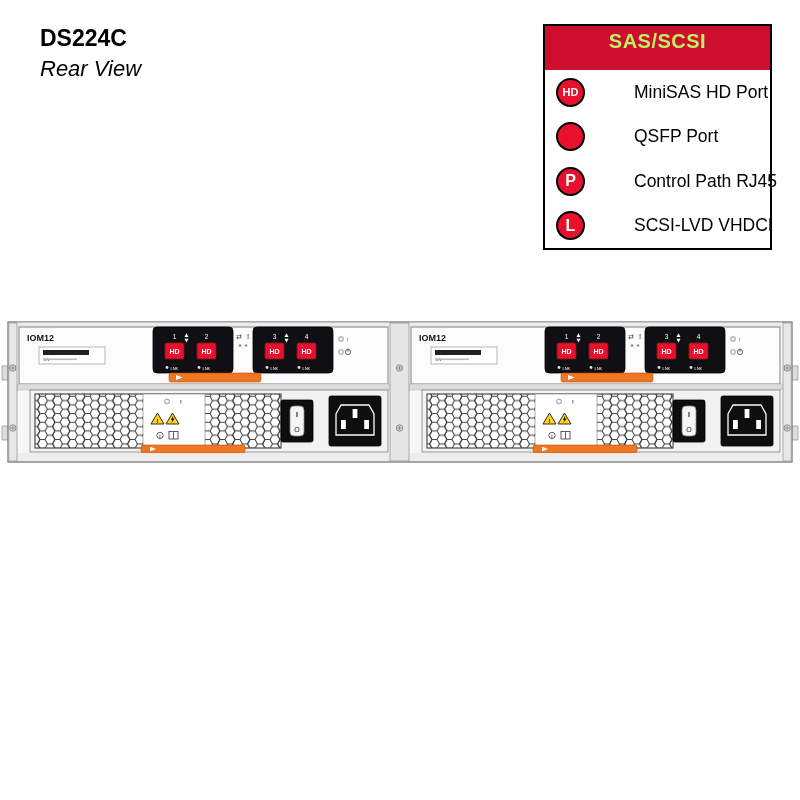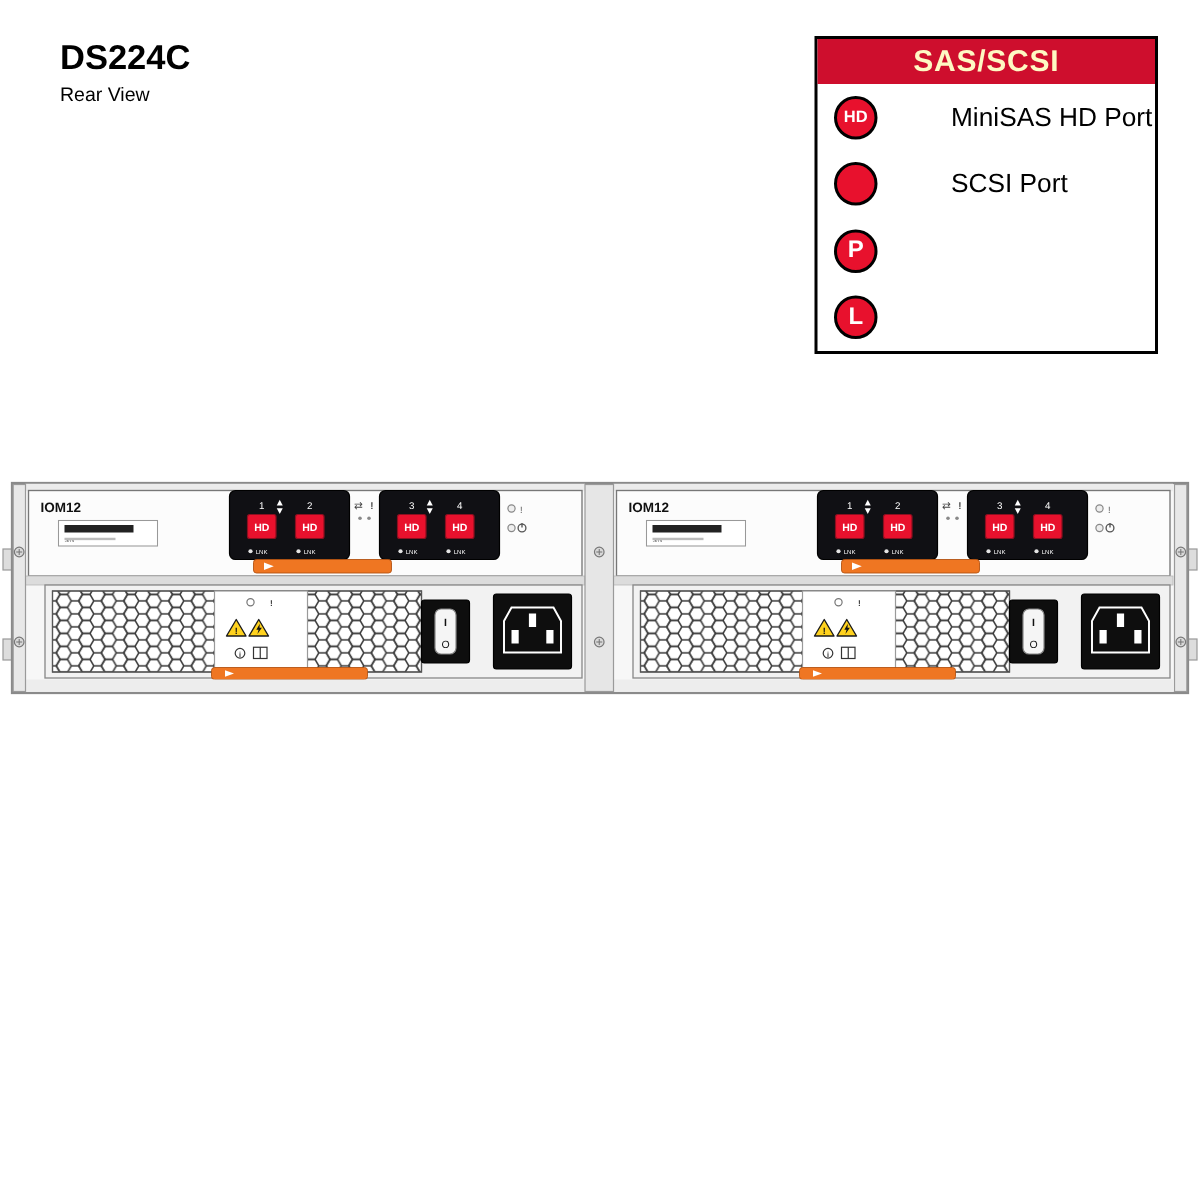--- a/index.html
+++ b/index.html
@@ -2,25 +2,25 @@
 <html><head>
 <meta charset="utf-8">
 <style>
   * { box-sizing: border-box; margin: 0; padding: 0; }
   html, body { width: 800px; height: 800px; background: #ffffff; }
   body { position: relative; font-family: "Liberation Sans", sans-serif; overflow: hidden; }
 
   
   .title-block { position: absolute; left: 40px; top: 24px; color: #000; }
   .title-model { font-size: 23px; font-weight: bold; line-height: 1.3; }
-  .title-view  { font-size: 13px; line-height: 1.4; }
+  .title-view  { font-size: 22px; font-style: italic; line-height: 1.4; }
 
   
   .legend { position: absolute; left: 543px; top: 24px; width: 229px; border: 2.5px solid #000; background: #fff; }
-  .legend-header { height: 30px; line-height: 30px; background: #ce0e2d; color: #fef9c3;
+  .legend-header { height: 44px; line-height: 30px; background: #ce0e2d; color: #bef264;
                    font-size: 20px; font-weight: bold; text-align: center; letter-spacing: 0.5px; }
   .legend-row { height: 44.5px; display: flex; align-items: center; padding-left: 11px; gap: 13px; }
   .badge { width: 29px; height: 29px; border-radius: 50%; background: #e8112d; border: 2px solid #000;
            color: #fff; font-weight: bold; display: flex; align-items: center; justify-content: center;
            flex: 0 0 auto; }
   .badge-hd { font-size: 11px; }
   .badge-letter { font-size: 16px; }
   .legend-label { font-size: 17.5px; color: #000; white-space: nowrap; margin-left: 36px; }
 
   
@@ -36,27 +36,29 @@
 </div>
 
 <div class="legend">
   <div class="legend-header">SAS/SCSI</div>
   <div class="legend-row">
     <span class="badge badge-hd">HD</span>
     <span class="legend-label">MiniSAS HD Port</span>
   </div>
   <div class="legend-row">
     <span class="badge"></span>
-    <span class="legend-label">SCSI Port</span>
+    <span class="legend-label">QSFP Port</span>
   </div>
   <div class="legend-row">
     <span class="badge badge-letter">P</span>
+    <span class="legend-label">Control Path RJ45</span>
   </div>
   <div class="legend-row">
     <span class="badge badge-letter">L</span>
+    <span class="legend-label">SCSI-LVD VHDCI</span>
   </div>
 </div>
 
 <div class="shelf-wrap">
 <svg width="800" height="156" viewBox="0 0 800 156">
   <defs>
     <pattern id="hexpat" width="15" height="8.66" patternUnits="userSpaceOnUse">
       <g fill="none" stroke="#3a3a3a" stroke-width="1">
         <polygon points="10,4.33 7.5,8.66 2.5,8.66 0,4.33 2.5,0 7.5,0"></polygon>
         <polygon points="17.5,8.66 15,12.99 10,12.99 7.5,8.66 10,4.33 15,4.33"></polygon>

